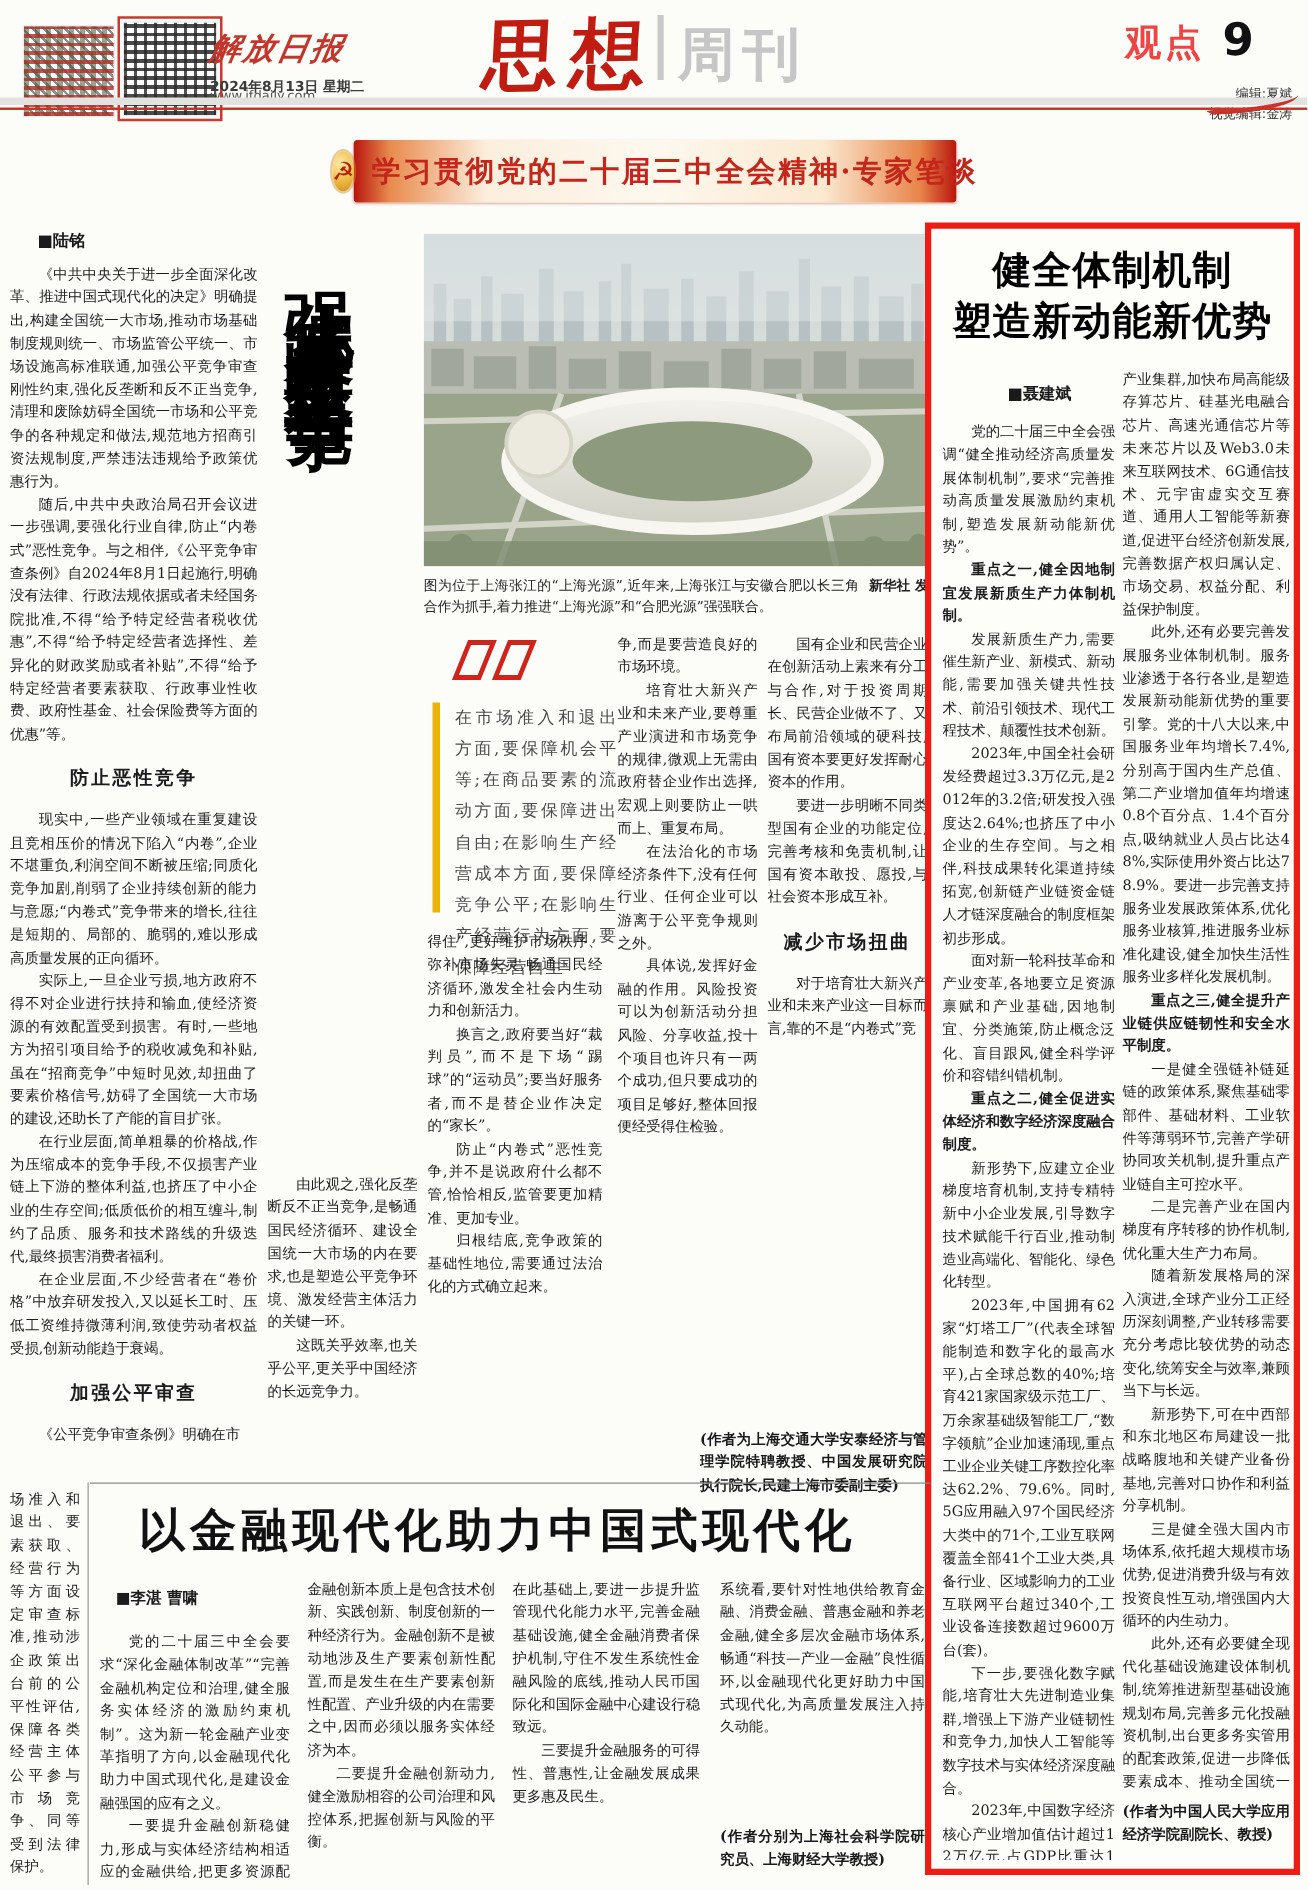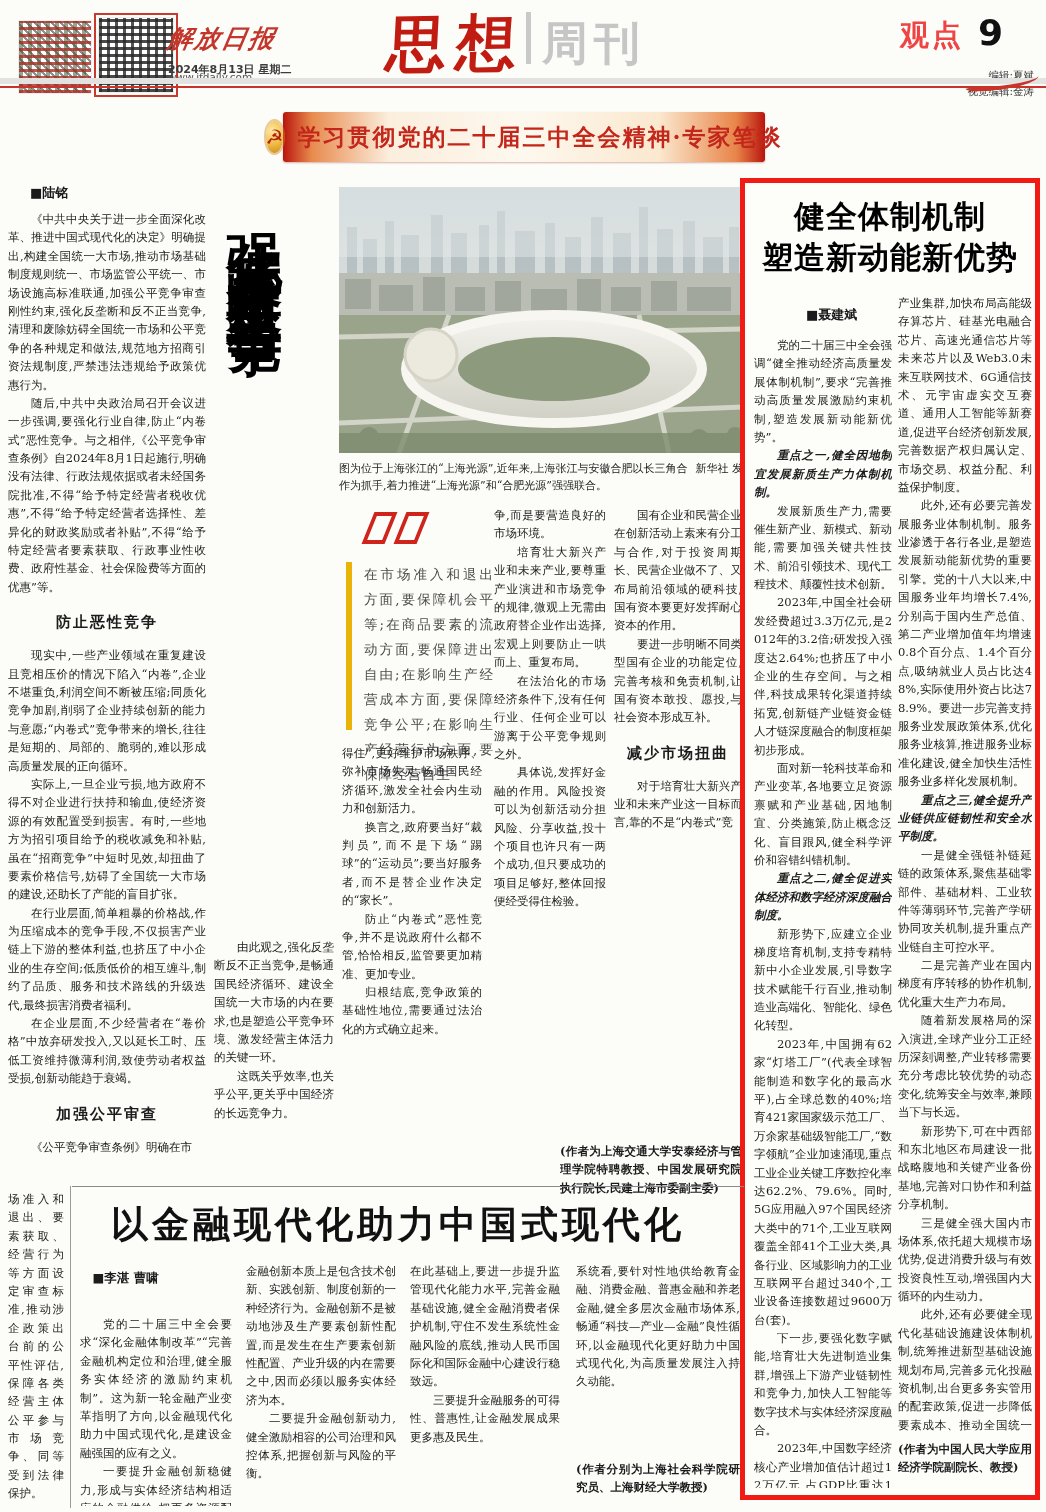--- a/index.html
+++ b/index.html
@@ -40,31 +40,31 @@
   .banner-text{font-family:"DejaVu Serif",serif;font-weight:900;color:#c3261b;font-size:23px;letter-spacing:2px;white-space:nowrap;}
   .emblem{width:32px;height:32px;border-radius:50%;background:radial-gradient(circle at 35% 30%,#ffe9a6,#eebc44 55%,#d08a1e);
       display:flex;align-items:center;justify-content:center;color:#b3210f;font-size:20px;line-height:1;
       box-shadow:0 0 0 2px rgba(210,140,40,.45);}
   
   .col{overflow:hidden;}
   .para{margin:0;font-size:11.5px;line-height:1.6;text-align:justify;text-indent:2em;
         word-break:break-all;color:#1c1c1c;}
   .para.s-head{font-family:"DejaVu Sans",sans-serif;font-weight:bold;font-size:15px;
         text-align:center;text-indent:0;margin:14px 0 12px;letter-spacing:2px;}
-  .para.s-bold{font-weight:bold;font-style:italic;}
+  .para.s-bold{font-weight:bold;}
   .para.s-open{text-indent:0;}
   .para.s-byline{font-family:"DejaVu Sans",sans-serif;font-weight:bold;font-size:12.5px;
-        text-indent:1em;margin-bottom:27px;text-align:left;}
+        text-indent:1em;margin-bottom:16px;text-align:left;}
   .note{font-size:11.5px;line-height:1.6;font-weight:bold;text-align:justify;word-break:break-all;}
   .byline{font-family:"DejaVu Sans",sans-serif;font-weight:bold;font-size:13px;}
   
   .vert-headline{writing-mode:vertical-rl;font-weight:900;font-size:56px;letter-spacing:9px;
         font-family:"DejaVu Serif",serif;color:#000;line-height:1.05;}
   .caption{font-size:11px;line-height:1.55;text-align:justify;word-break:break-all;color:#222;}
-  .caption .credit{font-weight:normal;white-space:nowrap;float:right;margin-left:8px;}
+  .caption .credit{font-weight:bold;white-space:nowrap;float:right;margin-left:8px;}
   .quote-wrap{border-left:6px solid #eab308;padding-left:12px;}
   .quote-text{font-size:13.5px;line-height:1.85;color:#4c4c4c;letter-spacing:1px;text-align:justify;word-break:break-all;}
   .qmark{display:inline-block;width:15px;height:24px;border:4px solid #cf241c;
         transform:skewX(-22deg);margin-right:9px;}
   
   .red-frame{border:5px solid #f01b14;background:#fdfdfa;box-sizing:border-box;}
   .feature-title{font-family:"DejaVu Serif",serif;font-weight:900;font-size:31px;line-height:1.32;
         text-align:center;letter-spacing:1px;color:#000;}
   
   .fin-headline{font-family:"DejaVu Sans",sans-serif;font-weight:900;font-size:37px;

